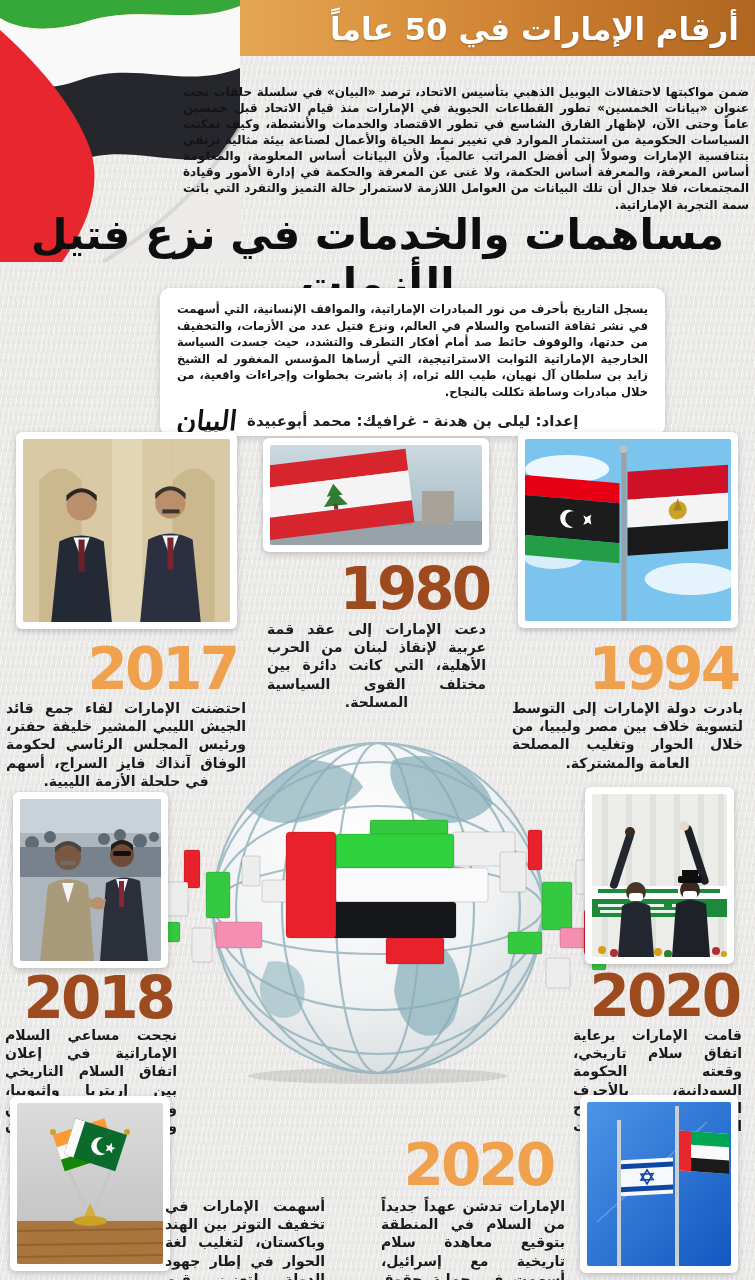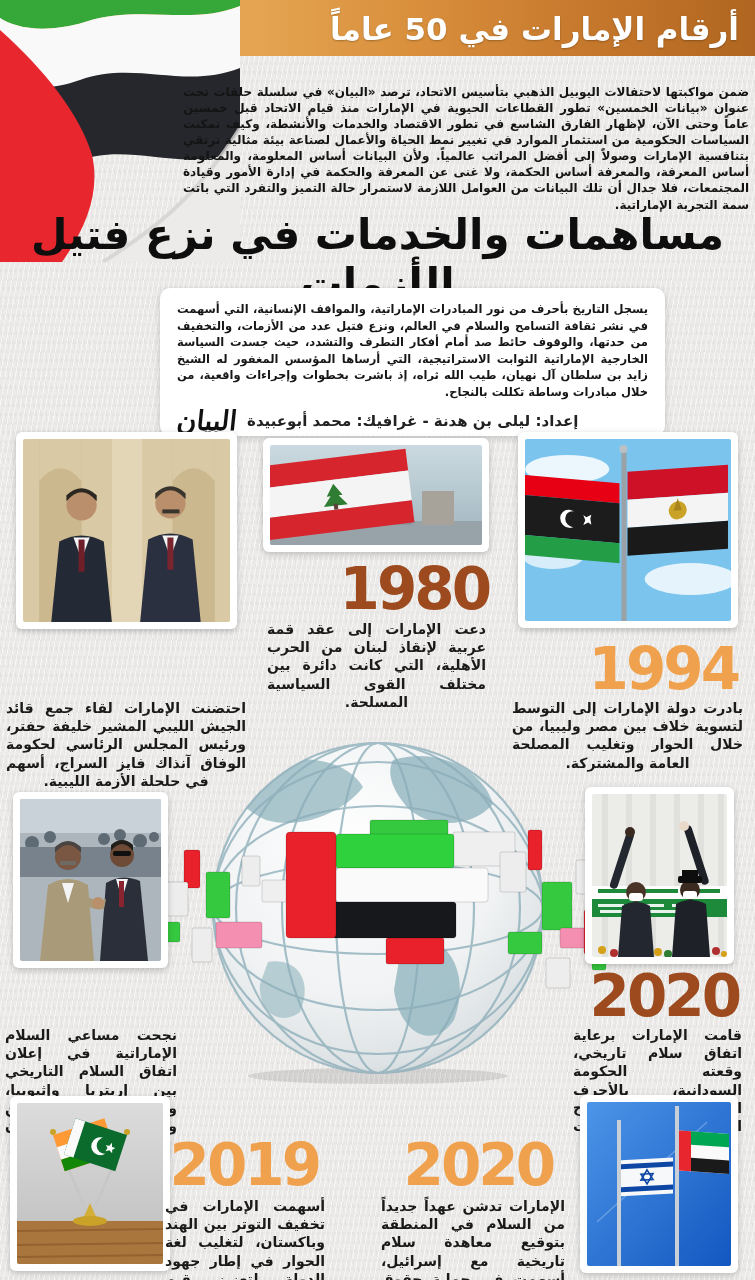--- a/index.html
+++ b/index.html
@@ -168,20 +168,21 @@
       <path d="M50,98 L58,120 L66,98 Z" fill="#F4F4F4"></path>
       <rect x="55" y="100" width="6" height="32" fill="#6E1F2A"></rect>
       <circle cx="146" cy="64" r="15" fill="#B9906B"></circle>
       <path d="M131,60 Q146,42 161,60 L161,54 Q146,40 131,54 Z" fill="#3A342E"></path>
       <rect x="138" y="70" width="17" height="4" fill="#3A342E"></rect>
       <path d="M116,182 L124,100 Q146,88 168,100 L176,182 Z" fill="#2A3040"></path>
       <path d="M138,96 L146,118 L154,96 Z" fill="#F4F4F4"></path>
       <rect x="143" y="98" width="6" height="32" fill="#7A2430"></rect>
     </svg>
   </div>
+  <div class="year orange y2017">2017</div>
   <div class="cap c2017">احتضنت الإمارات لقاء جمع قائد الجيش الليبي المشير خليفة حفتر، ورئيس المجلس الرئاسي لحكومة الوفاق آنذاك فايز السراج، أسهم في حلحلة الأزمة الليبية.</div>
 
   <div class="pframe f1980">
     <svg viewBox="0 0 212 100" preserveAspectRatio="none">
       <defs>
           <linearGradient id="sky80" x1="0" y1="0" x2="0" y2="1">
         <stop offset="0" stop-color="#CBDAE0"></stop>
             <stop offset="1" stop-color="#9FB4BE"></stop>
           </linearGradient>
         </defs>
@@ -251,20 +252,21 @@
       <circle cx="102" cy="56" r="12" fill="#6E4B36"></circle>
       <path d="M91,52 Q102,38 113,52 L113,46 Q102,36 91,46 Z" fill="#221E1A"></path>
       <rect x="93" y="52" width="18" height="5" rx="2" fill="#101010"></rect>
       <path d="M80,162 L86,84 Q102,74 120,82 L128,162 Z" fill="#2B2F3A"></path>
       <path d="M96,80 L102,100 L108,80 Z" fill="#F4F4F4"></path>
       <rect x="99" y="82" width="5" height="26" fill="#8A2430"></rect>
       <path d="M66,96 Q74,104 86,100 L84,110 Q72,112 64,104 Z" fill="#A99B79"></path>
       <circle cx="78" cy="104" r="6" fill="#B9906B"></circle>
     </svg>
   </div>
+  <div class="year brown y2018">2018</div>
   <div class="cap c2018">نجحت مساعي السلام الإماراتية في إعلان اتفاق السلام التاريخي بين إريتريا وإثيوبيا، وأسهم في تعزيز الأمن والاستقرار في القرن الأفريقي.</div>
 
   <div class="pframe f2020s">
     <svg viewBox="0 0 135 163" preserveAspectRatio="none">
       <rect width="135" height="163" fill="#ECECE8"></rect>
       <g fill="rgba(0,0,0,.05)">
         <rect x="10" width="6" height="163"></rect>
           <rect x="34" width="6" height="163"></rect>
           <rect x="58" width="6" height="163"></rect>
         <rect x="82" width="6" height="163"></rect>
@@ -339,21 +341,20 @@
         <rect x="56" y="32" width="54" height="38" fill="#0B6B2D"></rect>
         <rect x="56" y="32" width="10" height="38" fill="#FAFAFA"></rect>
         <circle cx="88" cy="51" r="9" fill="#FAFAFA"></circle>
         <circle cx="92" cy="49" r="8" fill="#0B6B2D"></circle>
         <polygon points="98,44 99.5,48 103,48 100.5,50.5 101.5,54 98,52 94.5,54 95.5,50.5 93,48 96.5,48" fill="#FAFAFA"></polygon>
       </g>
       <path d="M66,116 L73,100 L80,116 Z" fill="#D4AF37"></path>
       <ellipse cx="73" cy="118" rx="17" ry="5" fill="#C9A227"></ellipse>
     </svg>
   </div>
-  <div class="year orange y2019">2019</div>
   <div class="cap c2019">أسهمت الإمارات في تخفيف التوتر بين الهند وباكستان، لتغليب لغة الحوار في إطار جهود الدولة لتعزيز قيم ومفاهيم الأخوة الإنسانية السراج.</div>
 
   <div class="year orange y2020i">2020</div>
   <div class="cap c2020i">الإمارات تدشن عهداً جديداً من السلام في المنطقة بتوقيع معاهدة سلام تاريخية مع إسرائيل، أسهمت في حماية حقوق الفلسطينيين من خلال وقف الضم الإسرائيلي.</div>
   <div class="pframe f2020i">
     <svg viewBox="0 0 144 164" preserveAspectRatio="none">
       <defs>
           <linearGradient id="sky20" x1="0" y1="0" x2="1" y2="1">
         <stop offset="0" stop-color="#4C95E8"></stop>
             <stop offset="1" stop-color="#1257C0"></stop>

